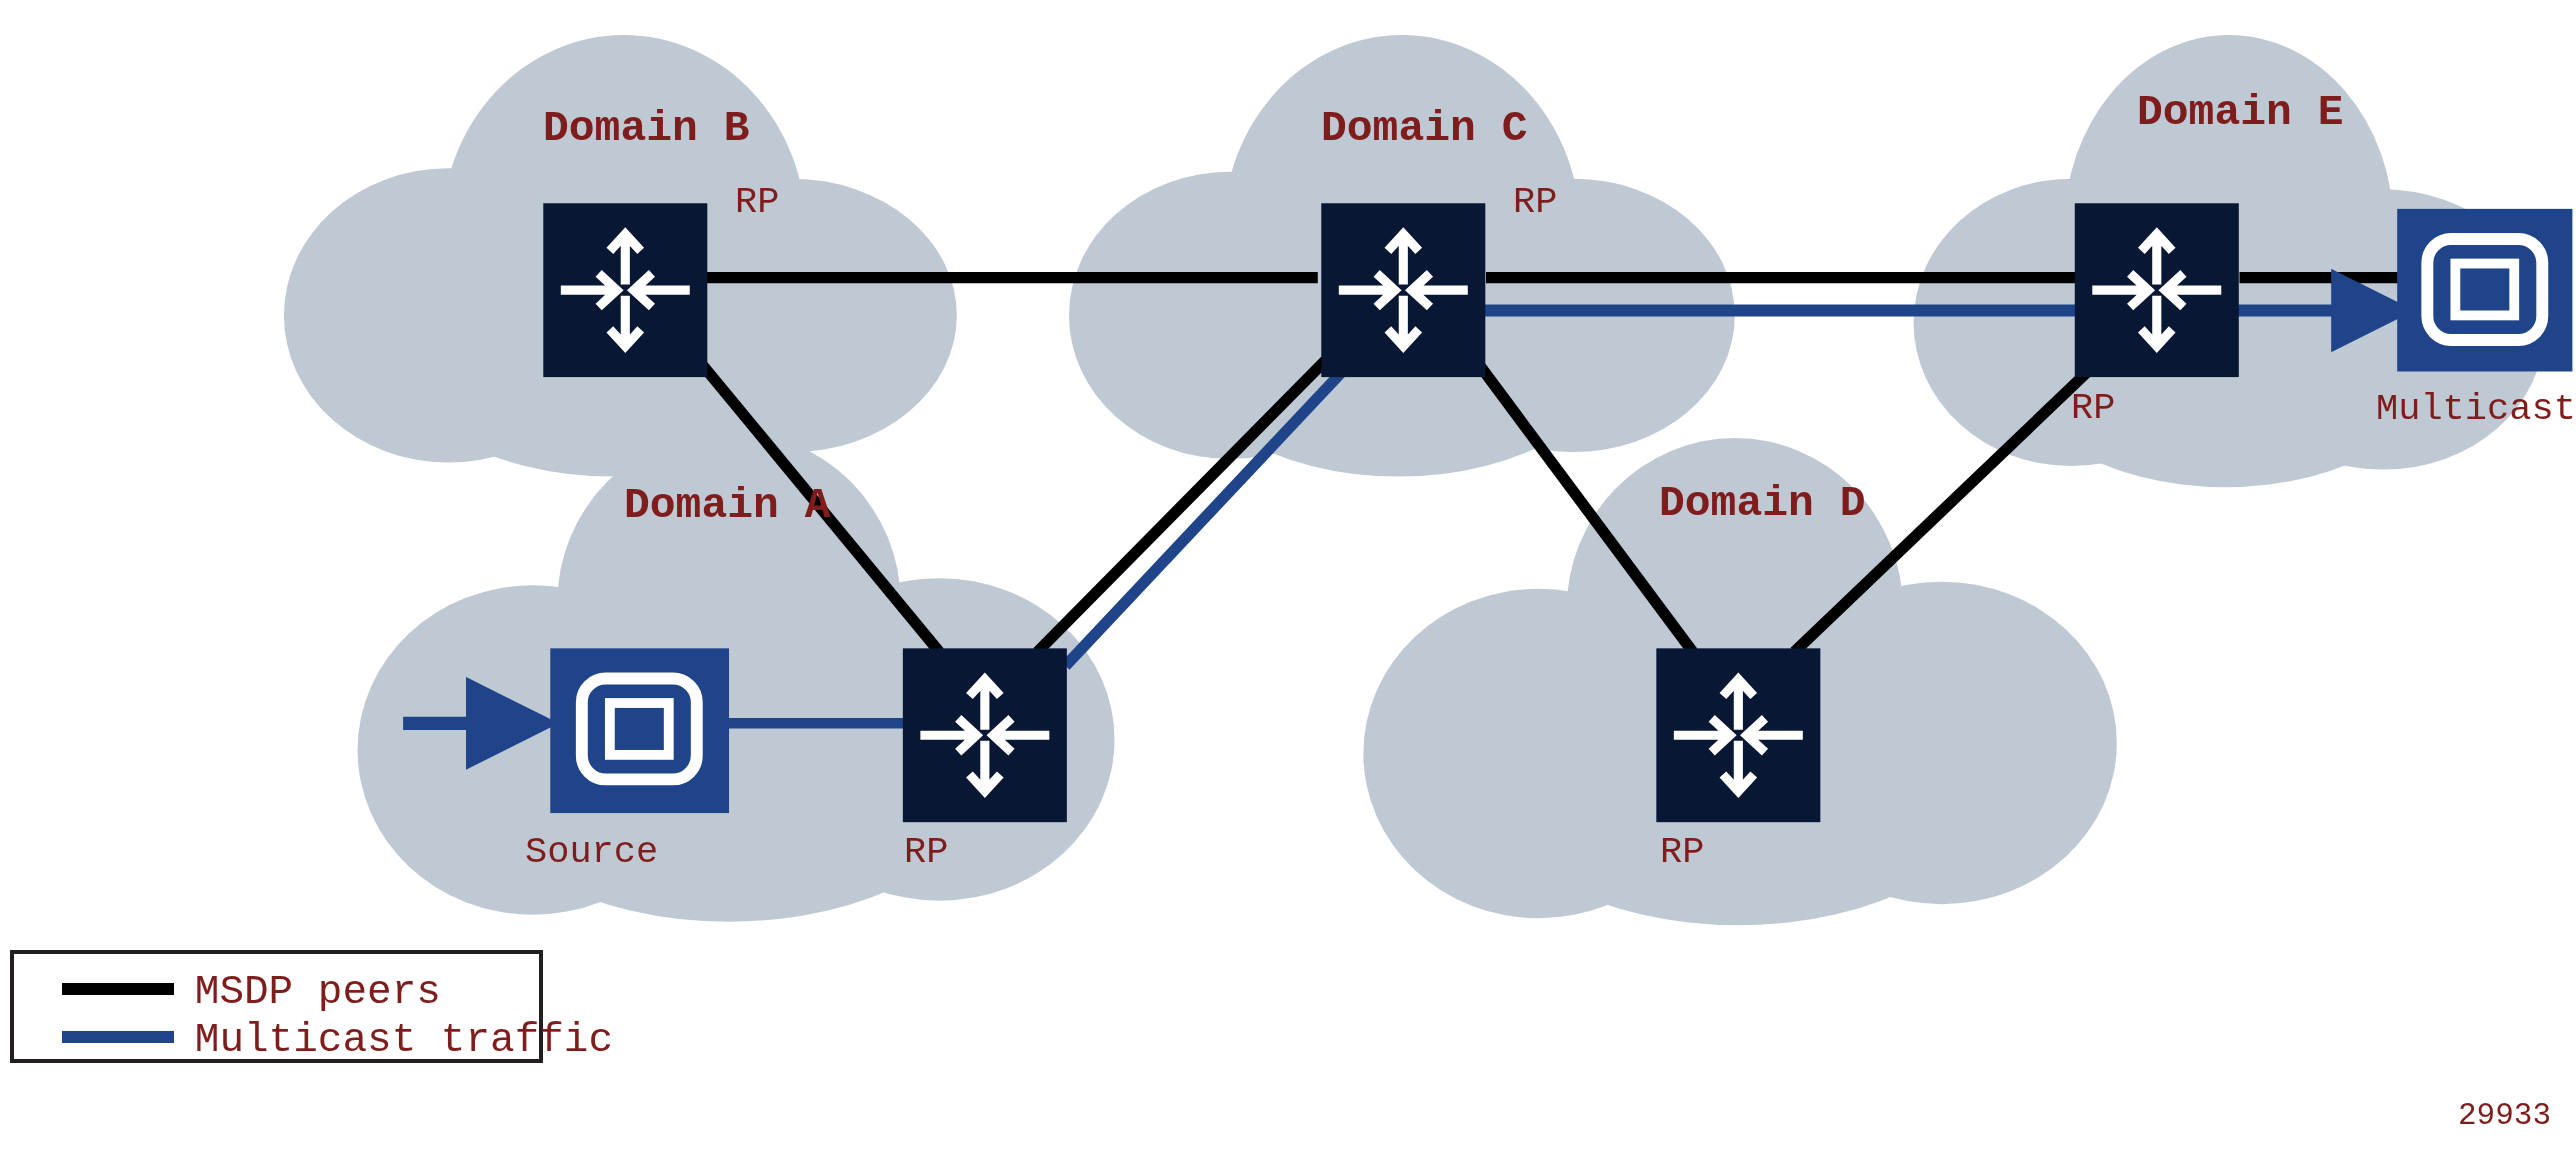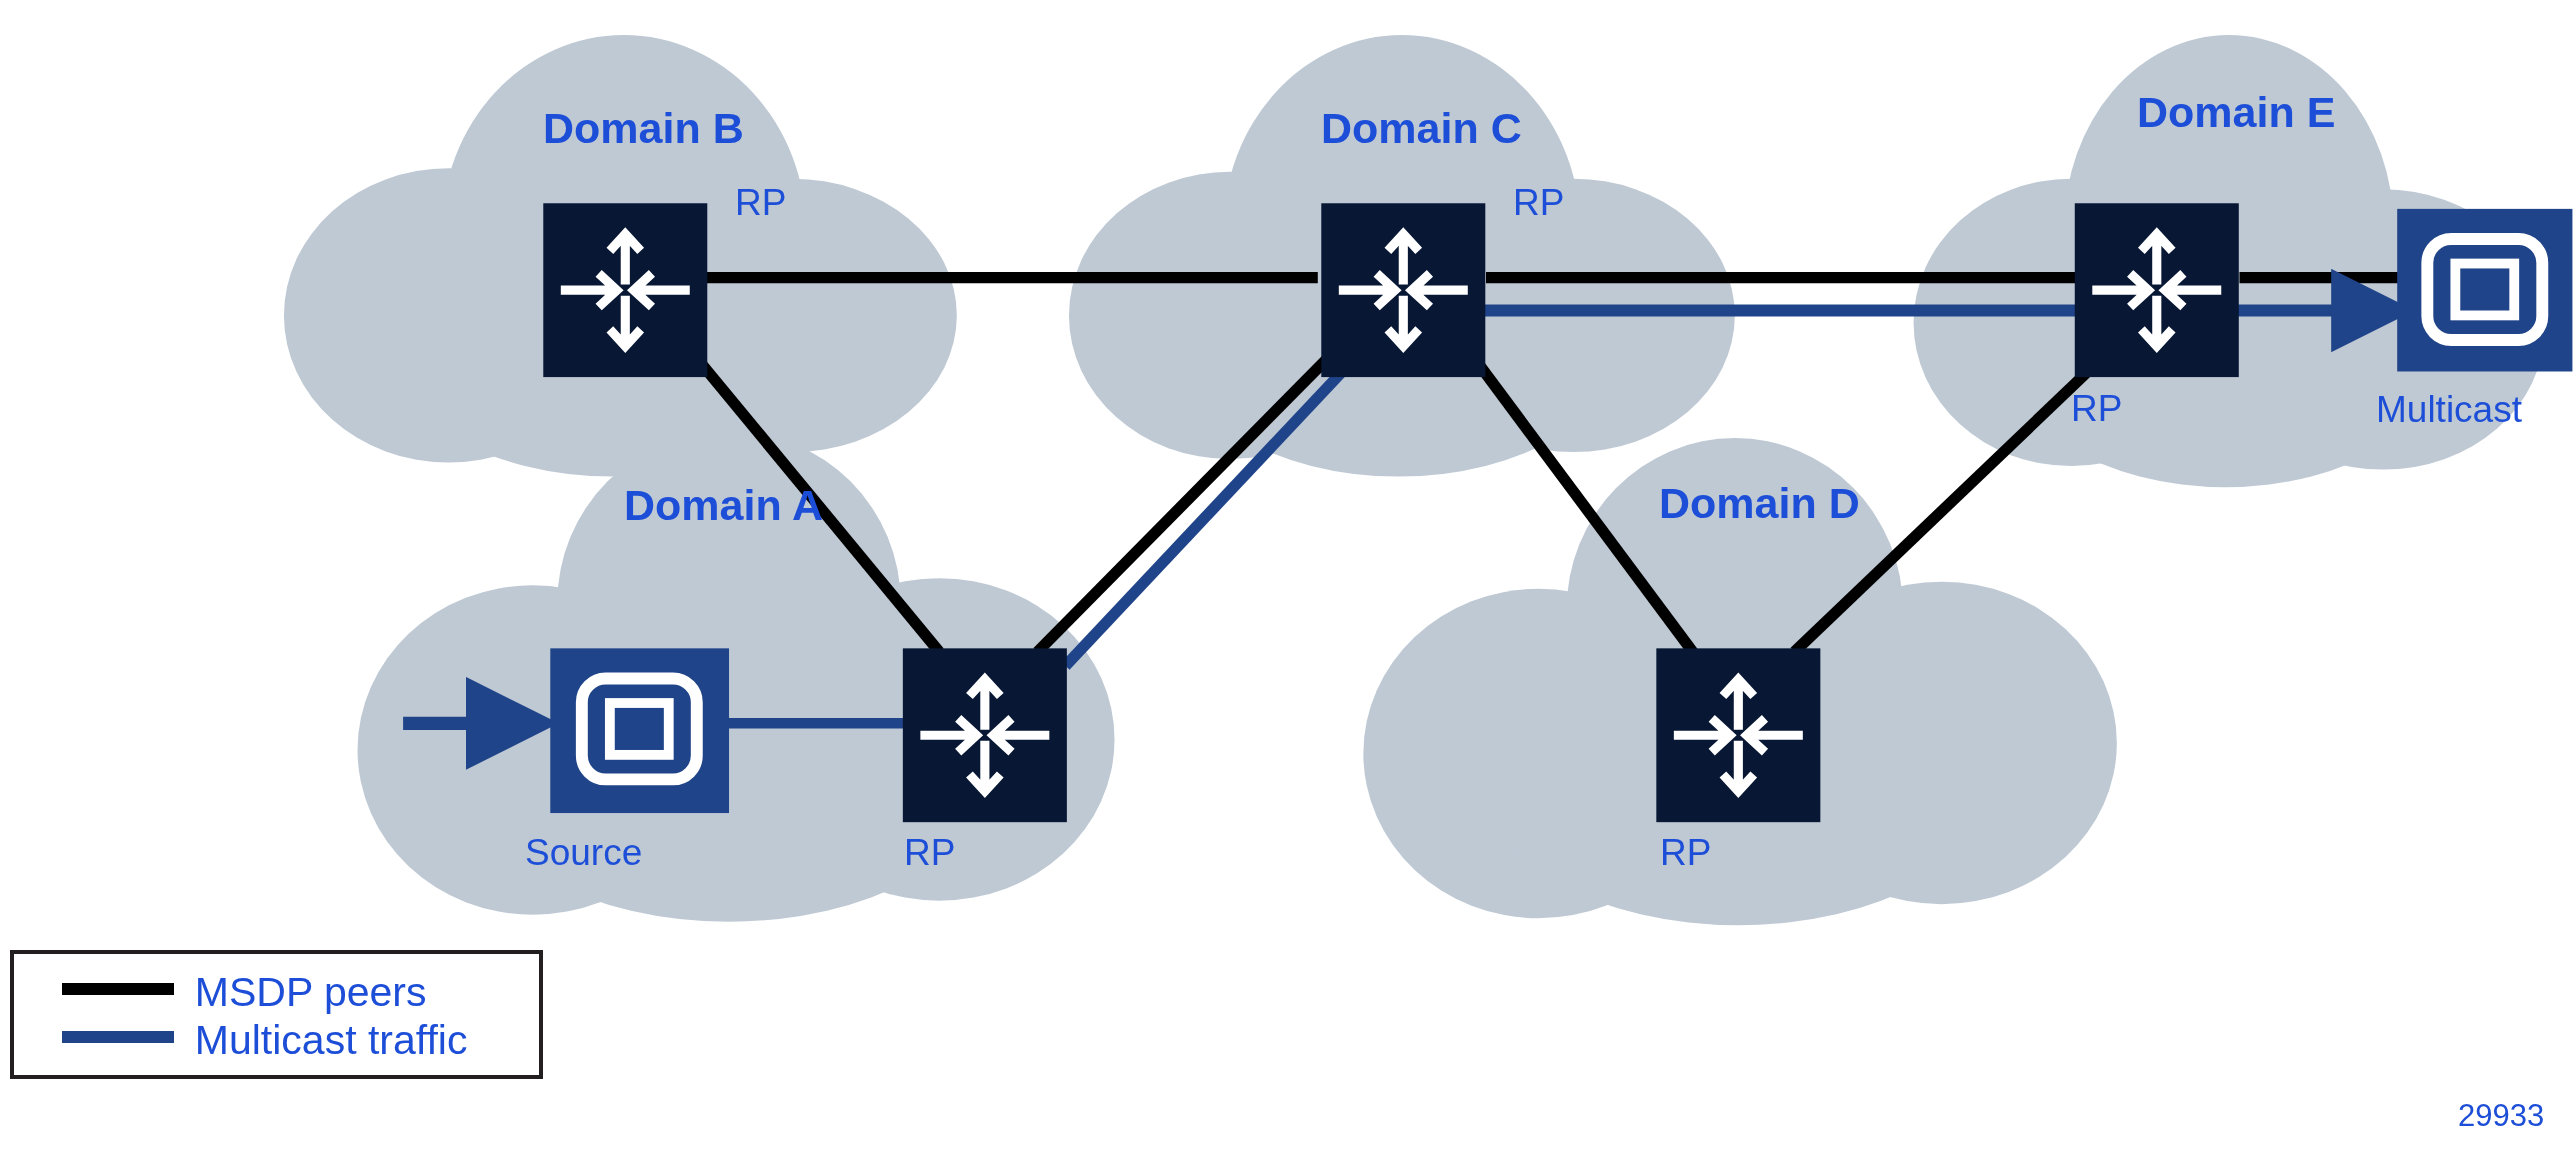--- a/index.html
+++ b/index.html
@@ -15,23 +15,24 @@
     position: relative;
     width: 2576px;
     height: 1153px;
     background: #ffffff;
     overflow: hidden;
   }
   #scene { position: absolute; inset: 0; }
 
   .txt {
     position: absolute;
-    color: #1d4ed8;
+    color: #7f1d1d;
     white-space: nowrap;
     line-height: 1;
+    font-family: Liberation Mono, monospace;
   }
   .domain-label {
     font-size: 43px;
     font-weight: bold;
   }
   .node-label {
     font-size: 37px;
     font-weight: normal;
   }
   .ip-label {
@@ -45,21 +46,21 @@
   .figure-id {
     font-size: 31px;
     font-weight: normal;
   }
 
   .legend-box {
     position: absolute;
     left: 9.8px;
     top: 950px;
     width: 533px;
-    height: 129px;
+    height: 113px;
     border: 4.9px solid #231f20;
     background: #ffffff;
     box-sizing: border-box;
   }
   .legend-swatch {
     position: absolute;
     width: 112px;
     height: 12px;
   }
 </style>

